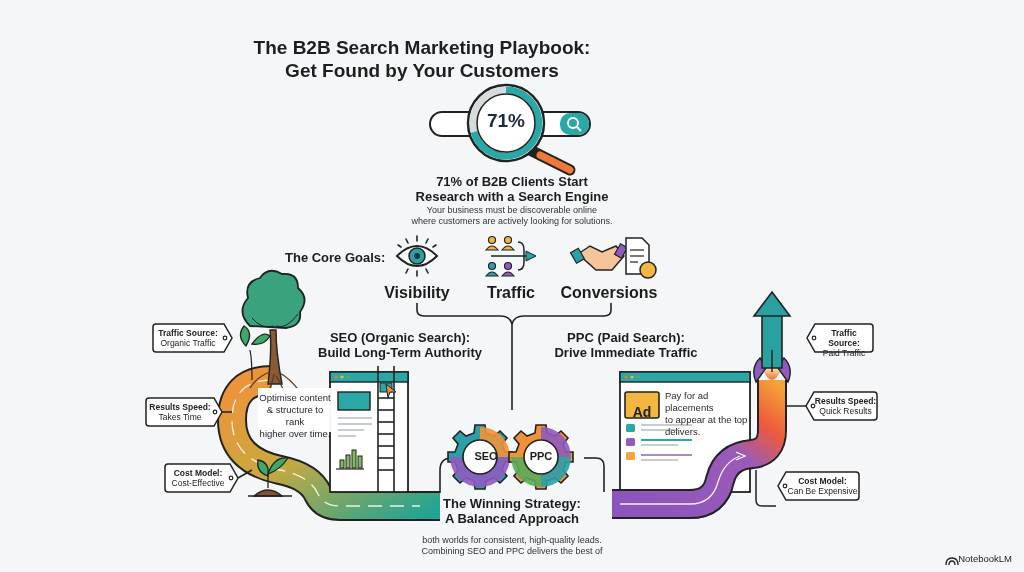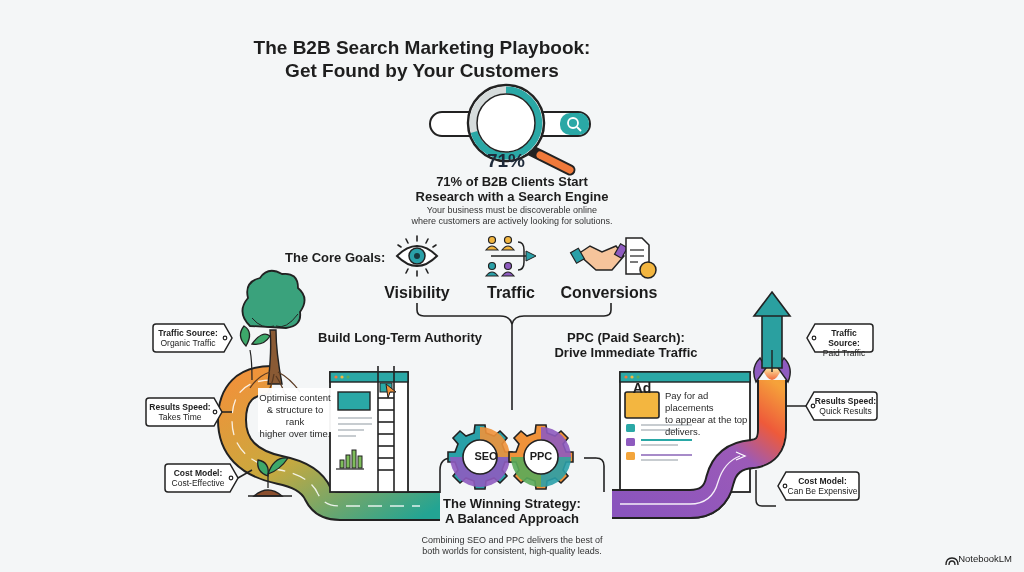--- a/index.html
+++ b/index.html
@@ -295,37 +295,38 @@
       <circle cx="813" cy="406" r="1.8"></circle>
       <circle cx="785" cy="486" r="1.8"></circle>
     </g>
 
   <g transform="translate(946 562)" fill="none" stroke="#222" stroke-width="1.3">
     <path d="M0 3 Q0 -4 6 -4 Q12 -4 12 3"></path>
       <path d="M3 3 Q3 -1 6 -1 Q9 -1 9 3"></path>
   </g>
 </svg>
 
-<div class="abs" style="left:476px;top:110px;width:60px;text-align:center;font-weight:700;font-size:19px;color:#1e2a3a;margin-top:40px;">71%</div>
+<div class="abs" style="left:476px;top:110px;width:60px;text-align:center;font-weight:700;font-size:19px;color:#1e2a3a;">71%</div>
 
 <div class="abs stat-title">
   <span>71% of B2B Clients Start</span>
   <span>Research with a Search Engine</span>
 </div>
 <div class="abs stat-desc">
   <span>Your business must be discoverable online</span>
   <span>where customers are actively looking for solutions.</span>
 </div>
 
 <div class="abs core-label">The Core Goals:</div>
 <div class="abs goal-label" style="left:362px;top:284px;">Visibility</div>
 <div class="abs goal-label" style="left:456px;top:284px;">Traffic</div>
 <div class="abs goal-label" style="left:554px;top:284px;">Conversions</div>
 
 <div class="abs section-title" style="left:280px;top:330px;">
+  <span>SEO (Organic Search):</span>
   <span>Build Long-Term Authority</span>
 </div>
 <div class="abs body-text" style="left:257px;top:392px;width:76px;text-align:center;">
   <span>Optimise content</span>
   <span>&amp; structure to rank</span>
   <span>higher over time.</span>
 </div>
 <div class="abs tag" style="left:153px;top:328px;width:70px;">
   <b>Traffic Source:</b>
   <span>Organic Traffic</span>
@@ -336,21 +337,21 @@
 </div>
 <div class="abs tag" style="left:165px;top:468px;width:66px;">
   <b>Cost Model:</b>
   <span>Cost-Effective</span>
 </div>
 
 <div class="abs section-title" style="left:506px;top:330px;">
   <span>PPC (Paid Search):</span>
   <span>Drive Immediate Traffic</span>
 </div>
-<div class="abs" style="left:625px;top:380px;width:34px;text-align:center;font-weight:700;font-size:14px;color:#1e1e1e;">Ad</div>
+<div class="abs" style="left:625px;top:404px;width:34px;text-align:center;font-weight:700;font-size:14px;color:#1e1e1e;">Ad</div>
 <div class="abs body-text" style="left:665px;top:390px;width:88px;">
   <span>Pay for ad placements</span>
   <span>to appear at the top</span>
   <span>delivers.</span>
 </div>
 <div class="abs tag" style="left:815px;top:328px;width:58px;">
   <b>Traffic Source:</b>
   <span>Paid Traffic</span>
 </div>
 <div class="abs tag" style="left:814px;top:396px;width:63px;">
@@ -363,20 +364,20 @@
 </div>
 
 <div class="abs" style="left:463px;top:450px;width:46px;text-align:center;font-weight:700;font-size:11px;">SEO</div>
 <div class="abs" style="left:524px;top:450px;width:34px;text-align:center;font-weight:700;font-size:11px;">PPC</div>
 
 <div class="abs strategy-title">
   <span>The Winning Strategy:</span>
   <span>A Balanced Approach</span>
 </div>
 <div class="abs strategy-desc">
+  <span>both worlds for consistent, high-quality leads.</span>
   <span>Combining SEO and PPC delivers the best of</span>
-  <span>both worlds for consistent, high-quality leads.</span>
 </div>
 
 <div class="abs brand">
   <span style="width:14px;display:inline-block;"></span>
   <span>NotebookLM</span>
 </div>
 
 </body></html>

